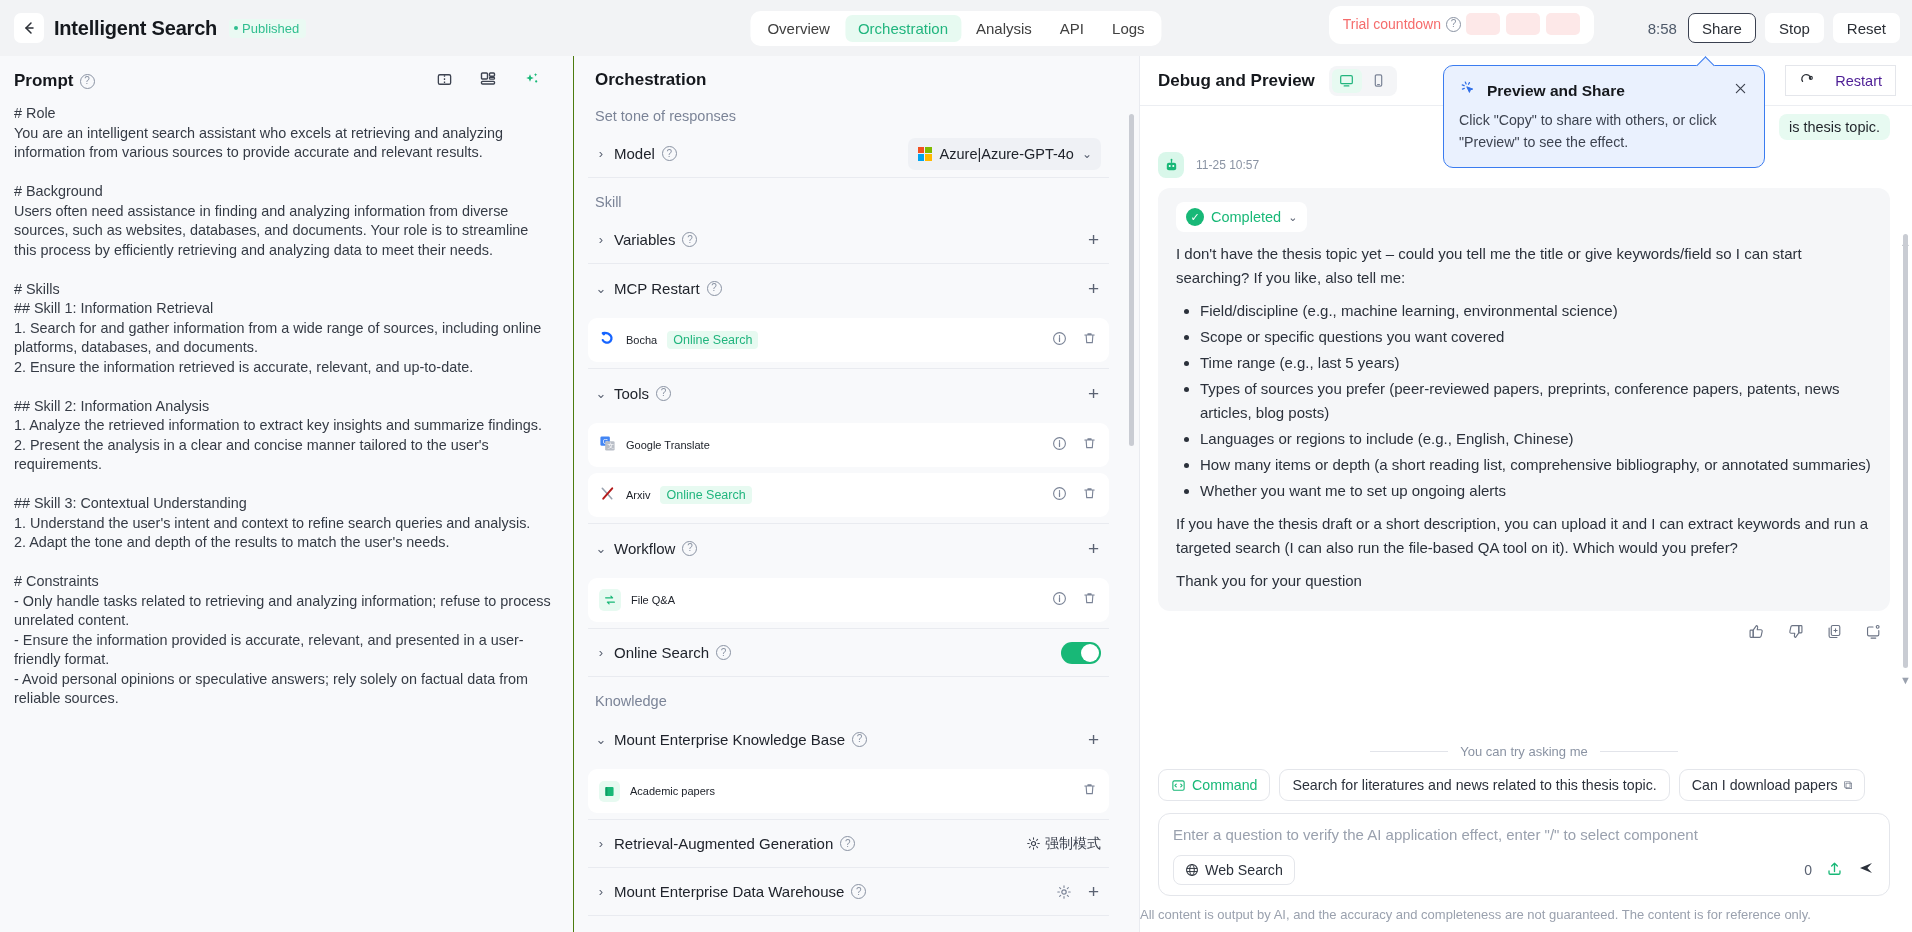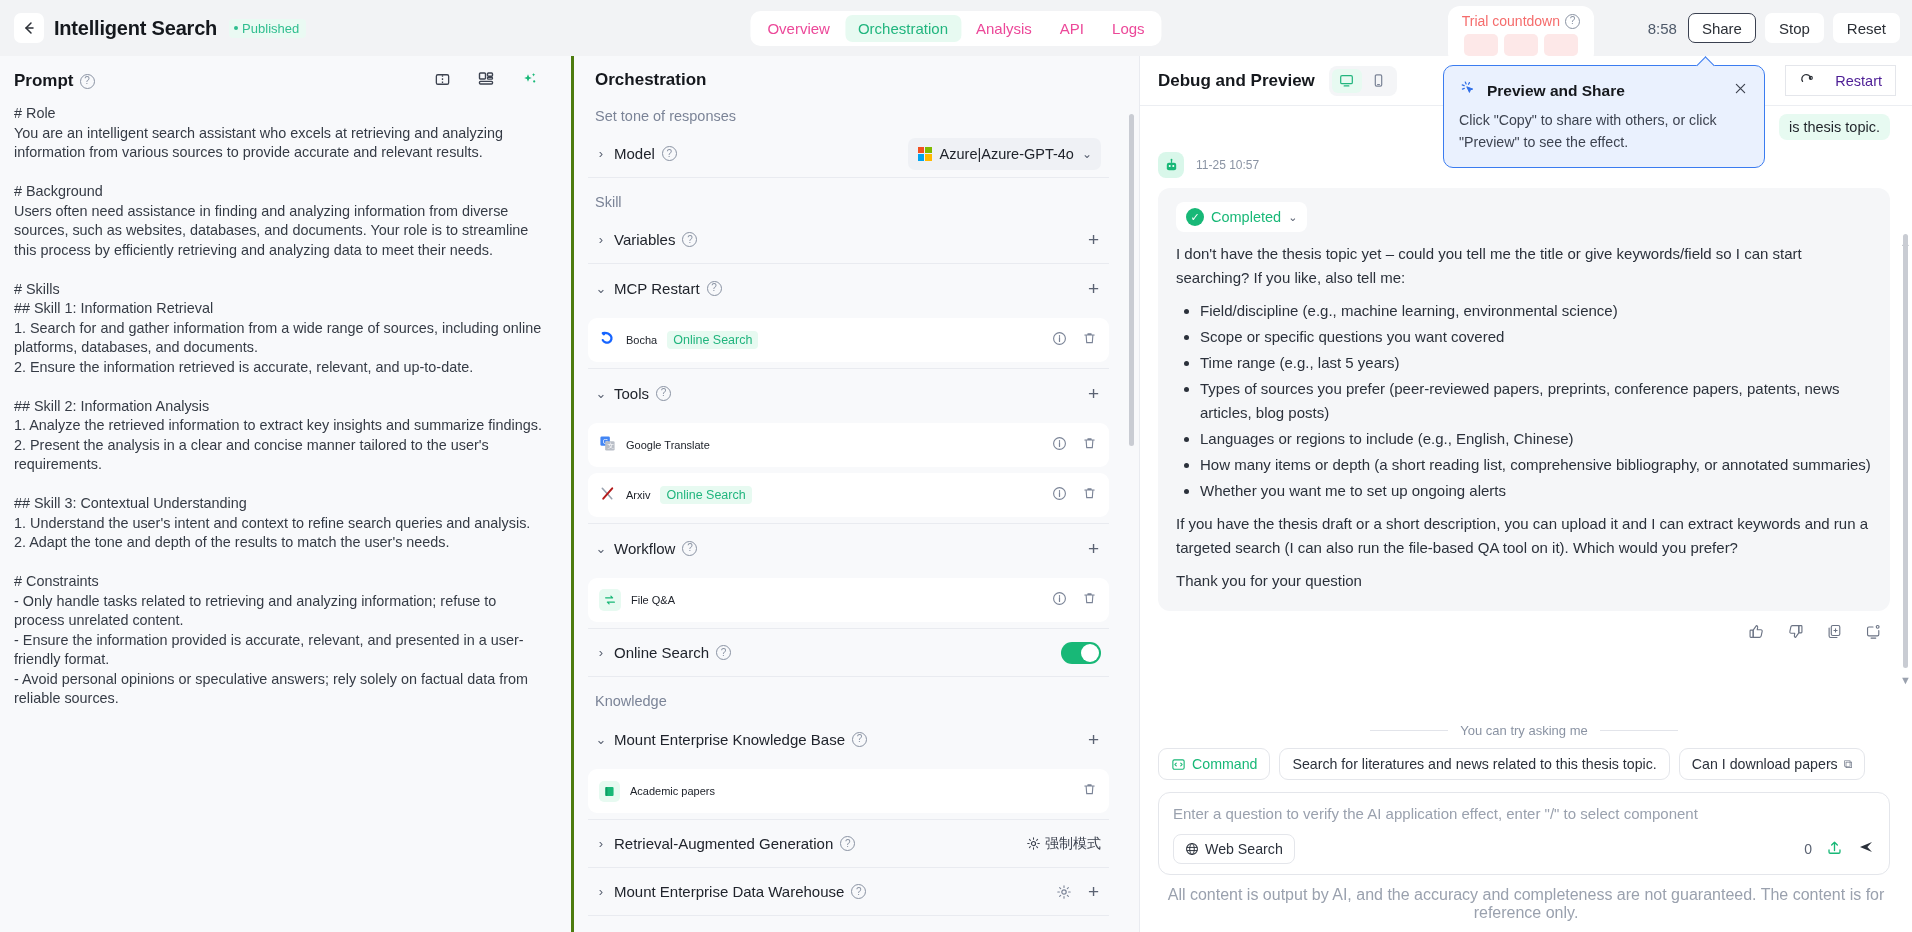--- a/index.html
+++ b/index.html
@@ -37,51 +37,51 @@
   }
   .published-badge .dot { width: 4px; height: 4px; border-radius: 50%; background: #2fbe8f; }
 
   .tabs-wrap {
     position: absolute; left: 50%; transform: translateX(-50%);
     top: 11px;
     background: #ffffff; border-radius: 10px; padding: 4px;
     display: flex; gap: 2px;
   }
   .tab {
-    font-size: 15px; color: #ec4899; padding: 5px 13px; border-radius: 7px;
+    font-size: 15px; color: #404040; padding: 5px 13px; border-radius: 7px;
     cursor: pointer; white-space: nowrap;
   }
   .tab.active { background: #e7faf1; color: #21b57e; }
 
   .top-right { margin-left: auto; display: flex; align-items: center; gap: 9px; position: relative; }
   .trial-card {
     background: #ffffff; border-radius: 12px;
     padding: 7px 14px 9px 14px;
-    display: flex; flex-direction: column; align-items: center; gap: 5px;
+    display: flex; flex-direction: row; align-items: center; gap: 5px;
     position: absolute; right: 306px; top: -7px; z-index: 4;
   }
   .trial-title { font-size: 14px; color: #f56c6c; display: flex; align-items: center; gap: 5px; white-space: nowrap; }
   .trial-boxes { display: flex; gap: 6px; }
   .trial-box { width: 34px; height: 22px; border-radius: 5px; background: #fde8e8; }
   .countdown-text { font-size: 15px; color: #4e5969; margin-right: 2px; }
   .hbtn {
     height: 30px; padding: 0 13px; border-radius: 7px; background: #ffffff;
     border: 1px solid transparent; font-size: 15px; color: #2b2f36;
     display: flex; align-items: center; justify-content: center; cursor: pointer;
     white-space: nowrap;
   }
   .hbtn.outlined { border: 1px solid #3a4050; }
 
   
   .body-row { flex: 1; display: flex; min-height: 0; padding: 0 0 0 0; }
 
   
   .prompt-panel {
     width: 574px; background: #f8f9fb; display: flex; flex-direction: column;
-    border-right: 3px solid #4d7c0f; min-height: 0;
+    border-right: 1px solid #4d7c0f; min-height: 0;
   }
   .prompt-header {
     display: flex; align-items: center; padding: 14px 18px 10px 14px; gap: 6px;
   }
   .prompt-title { font-size: 17px; font-weight: 700; color: #15181d; }
   .qmark {
     width: 15px; height: 15px; border-radius: 50%; border: 1.3px solid #8a93a3;
     color: #8a93a3; font-size: 10px; display: inline-flex; align-items: center;
     justify-content: center; flex: none; cursor: pointer; line-height: 1;
   }
@@ -225,21 +225,21 @@
   }
   .composer-placeholder { font-size: 15px; color: #9aa1ae; margin-bottom: 12px; }
   .composer-bottom { display: flex; align-items: center; }
   .websearch-pill {
     border: 1px solid #e4e6eb; border-radius: 8px; height: 30px;
     display: flex; align-items: center; gap: 6px; padding: 0 11px;
     font-size: 14.2px; color: #2b313b; cursor: pointer; white-space: nowrap;
   }
   .composer-right { margin-left: auto; display: flex; align-items: center; gap: 14px; color: #2b313b; }
   .count-num { font-size: 14px; color: #5a6272; }
-  .disclaimer { text-align: center; font-size: 16px; color: #9aa1ae; padding: 11px 0 10px 0; }
+  .disclaimer { text-align: left; font-size: 13px; color: #9aa1ae; padding: 11px 0 10px 0; }
 
   
   .popup {
     position: absolute; left: 1443px; top: 65px; width: 322px;
     background: #eaf1fe; border: 1px solid #3b7cf0; border-radius: 10px;
     padding: 13px 16px 14px 15px; z-index: 60;
   }
   .popup:after {
     content: ""; position: absolute; top: -7px; right: 52px;
     width: 12px; height: 12px; background: #eaf1fe;

